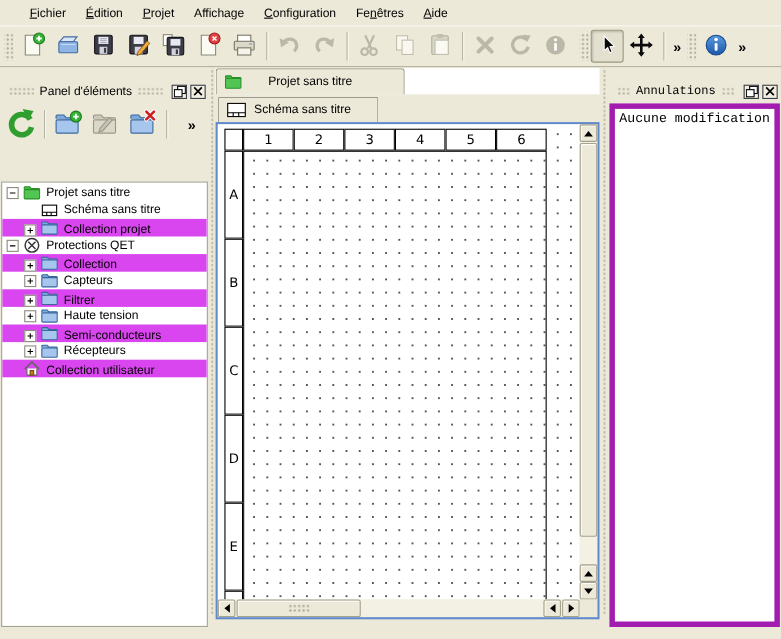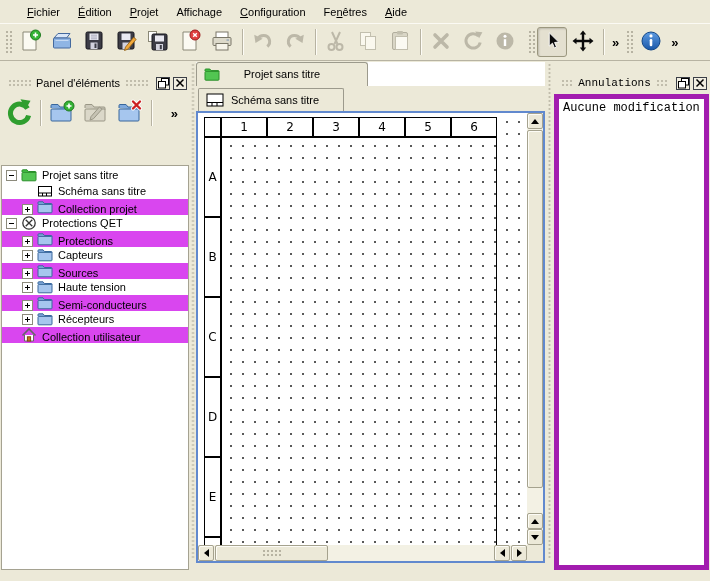--- a/index.html
+++ b/index.html
@@ -390,21 +390,21 @@
               <line x1="2" y1="4.5" x2="7" y2="4.5" stroke="#000"></line>
               <line x1="4.5" y1="2" x2="4.5" y2="7" stroke="#000"></line>
             </svg>
           </span>
           <span class="ticon">
             <svg width="16" height="16" viewBox="0 0 16 16">
               <path d="M1 5 V3.6 a.8.8 0 0 1 .8-.8 h4.2 l1.4 1.7 h6.8 a.8.8 0 0 1 .8.8 V6" fill="#7fa9dc" stroke="#39679c"></path>
               <rect x="1" y="5.4" width="14" height="8.4" rx=".8" fill="#a6c6ee" stroke="#39679c"></rect>
             </svg>
           </span>
-          <span class="tlabel">Protections</span>
+          <span class="tlabel">Collection</span>
         </div>
         <div class="tree-row">
           <span class="tspacer" style="width: 20px;"></span>
           <span class="twisty">
             <svg width="9" height="9">
               <line x1="2" y1="4.5" x2="7" y2="4.5" stroke="#000"></line>
               <line x1="4.5" y1="2" x2="4.5" y2="7" stroke="#000"></line>
             </svg>
           </span>
           <span class="ticon">
@@ -422,21 +422,21 @@
               <line x1="2" y1="4.5" x2="7" y2="4.5" stroke="#000"></line>
               <line x1="4.5" y1="2" x2="4.5" y2="7" stroke="#000"></line>
             </svg>
           </span>
           <span class="ticon">
             <svg width="16" height="16" viewBox="0 0 16 16">
               <path d="M1 5 V3.6 a.8.8 0 0 1 .8-.8 h4.2 l1.4 1.7 h6.8 a.8.8 0 0 1 .8.8 V6" fill="#7fa9dc" stroke="#39679c"></path>
               <rect x="1" y="5.4" width="14" height="8.4" rx=".8" fill="#a6c6ee" stroke="#39679c"></rect>
             </svg>
           </span>
-          <span class="tlabel">Sources</span>
+          <span class="tlabel">Filtrer</span>
         </div>
         <div class="tree-row">
           <span class="tspacer" style="width: 20px;"></span>
           <span class="twisty">
             <svg width="9" height="9">
               <line x1="2" y1="4.5" x2="7" y2="4.5" stroke="#000"></line>
               <line x1="4.5" y1="2" x2="4.5" y2="7" stroke="#000"></line>
             </svg>
           </span>
           <span class="ticon">

